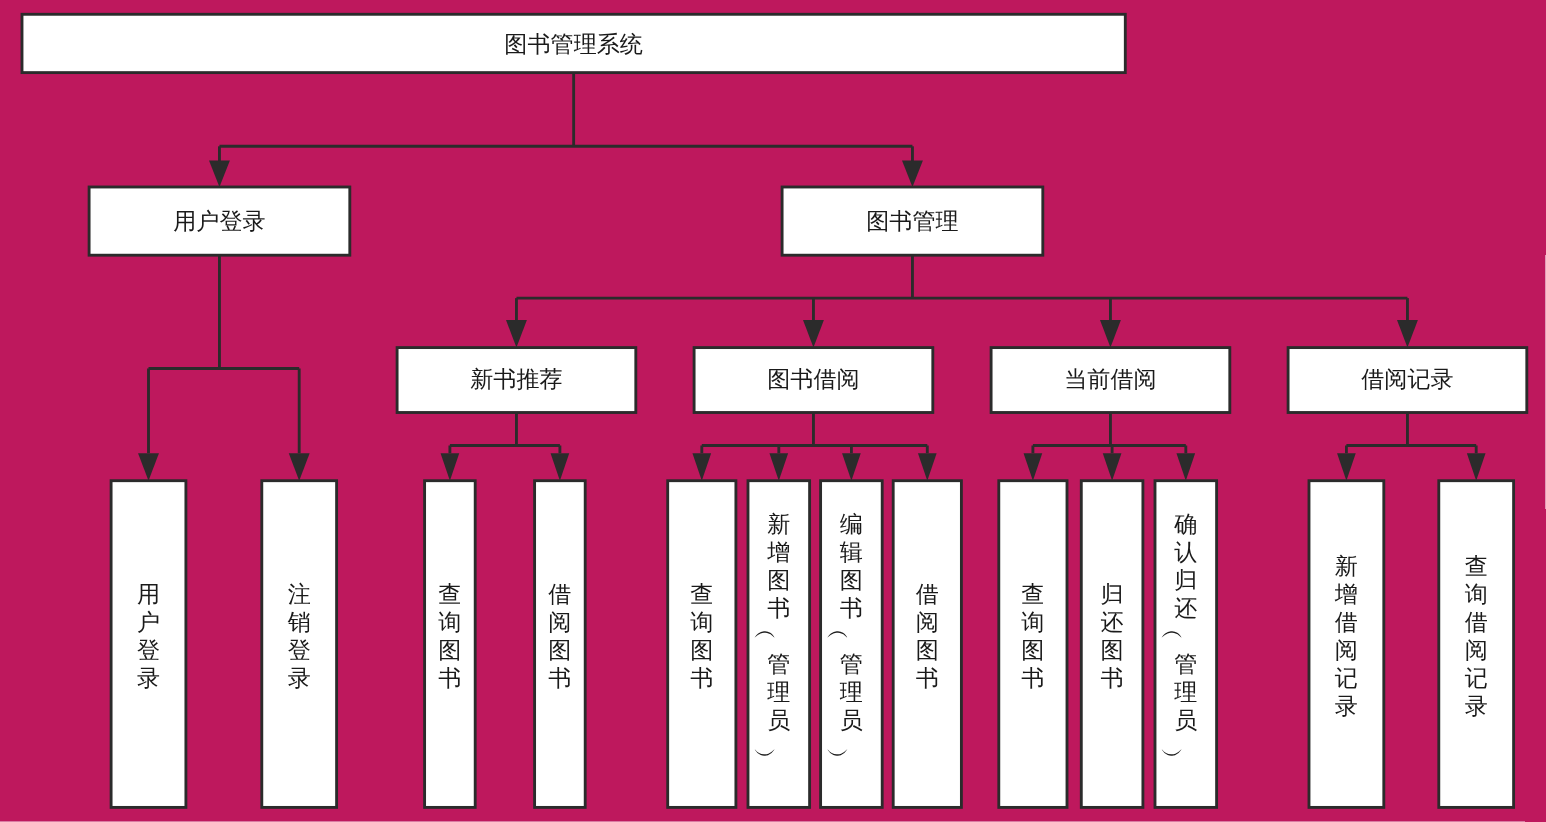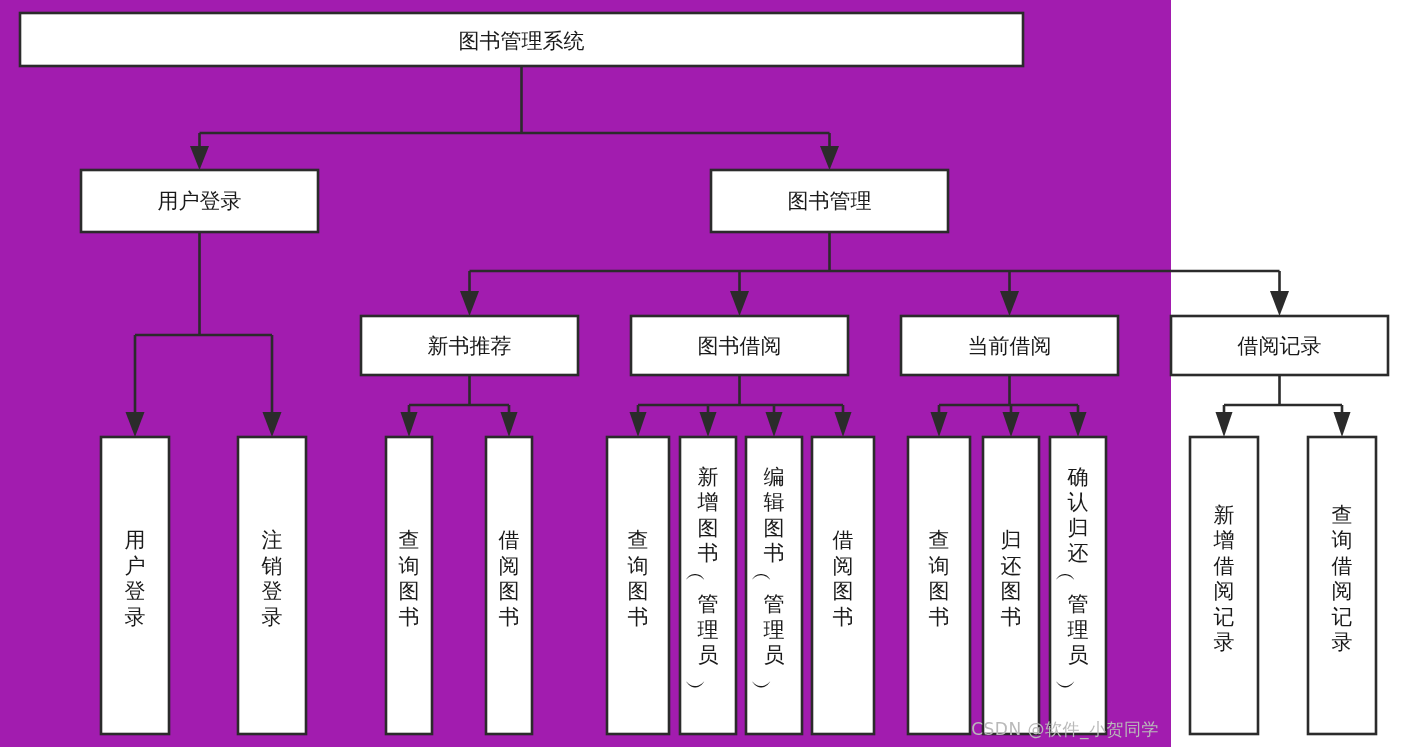--- a/index.html
+++ b/index.html
@@ -9,23 +9,23 @@
     background: #ffffff;
   }
   body {
     width: 1405px;
     height: 747px;
     overflow: hidden;
     font-family: "DejaVu Sans", "Liberation Sans", sans-serif;
   }
   #diagram-root {
     position: relative;
-    width: 1171px;
+    width: 1405px;
     height: 747px;
-    background: #a21caf;
+    background: #be185d;
   }
   svg#flow-svg {
     position: absolute;
     left: 0;
     top: 0;
     width: 1405px;
     height: 747px;
     display: block;
   }
   .node-rect {
@@ -237,15 +237,14 @@
           <text class="node-label-v" x="1224" y="521.75"><tspan x="1224">新</tspan><tspan x="1224" dy="25.5">增</tspan><tspan x="1224" dy="25.5">借</tspan><tspan x="1224" dy="25.5">阅</tspan><tspan x="1224" dy="25.5">记</tspan><tspan x="1224" dy="25.5">录</tspan></text>
         </g>
         <g>
           <rect class="node-rect" x="1308" y="437" width="68" height="297"></rect>
           <text class="node-label-v" x="1342" y="521.75"><tspan x="1342">查</tspan><tspan x="1342" dy="25.5">询</tspan><tspan x="1342" dy="25.5">借</tspan><tspan x="1342" dy="25.5">阅</tspan><tspan x="1342" dy="25.5">记</tspan><tspan x="1342" dy="25.5">录</tspan></text>
         </g>
       </g>
 
   </svg>
 
-  <div class="watermark-text">CSDN @软件_小贺同学</div>
 
 </div>
 
 </body></html>

